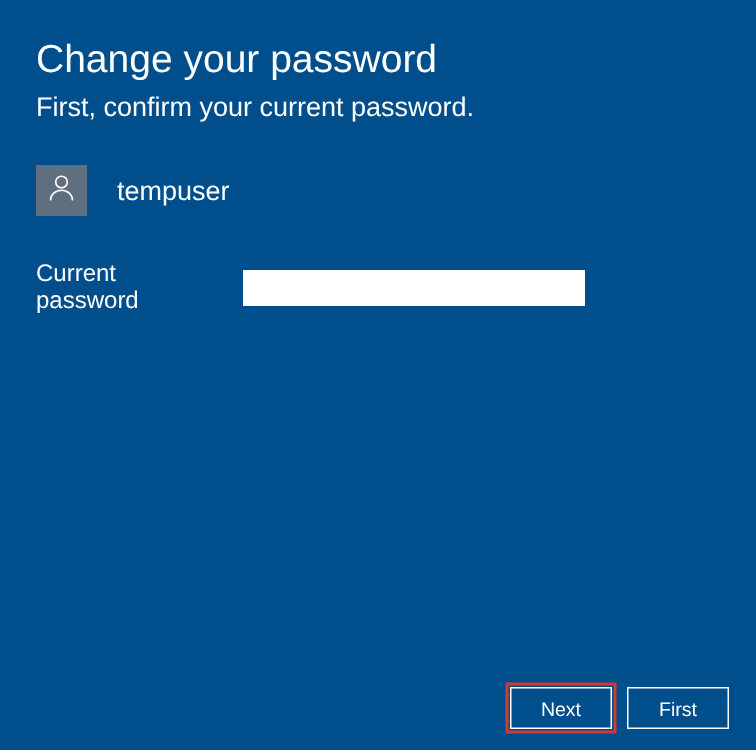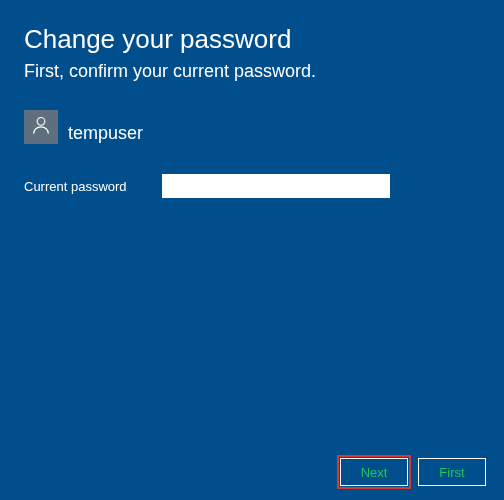--- a/index.html
+++ b/index.html
@@ -24,22 +24,22 @@
       font-weight: 300;
       margin-bottom: 6px;
     }
     .subtitle {
       font-size: 18px;
       font-weight: 400;
       margin-bottom: 28px;
     }
     .user-row {
       display: flex;
-      align-items: flex-end;
-      gap: 10px;
+      align-items: center;
+      gap: 20px;
       margin-bottom: 30px;
     }
     .avatar {
       width: 34px;
       height: 34px;
       background-color: #5f6f7f;
       display: flex;
       align-items: center;
       justify-content: center;
     }
@@ -53,21 +53,21 @@
     .username {
       font-size: 18px;
       font-weight: 400;
     }
     .field-row {
       display: flex;
       align-items: center;
       gap: 18px;
     }
     .field-label {
-      font-size: 13px;
+      font-size: 16px;
       width: 120px;
     }
     .password-input {
       width: 228px;
       height: 24px;
       background-color: #ffffff;
       border: none;
       padding: 2px 6px;
       font-size: 13px;
       color: #000;
@@ -78,21 +78,21 @@
       bottom: 14px;
       right: 18px;
       display: flex;
       gap: 10px;
     }
     .btn {
       min-width: 68px;
       height: 28px;
       background: transparent;
       border: 1.5px solid #ffffff;
-      color: #22c55e;
+      color: #ffffff;
       font-size: 13px;
       font-family: inherit;
       cursor: pointer;
       padding: 0 12px;
     }
     .btn-next {
       outline: 2px solid #d43a2f;
       outline-offset: 1px;
     }
   </style>

